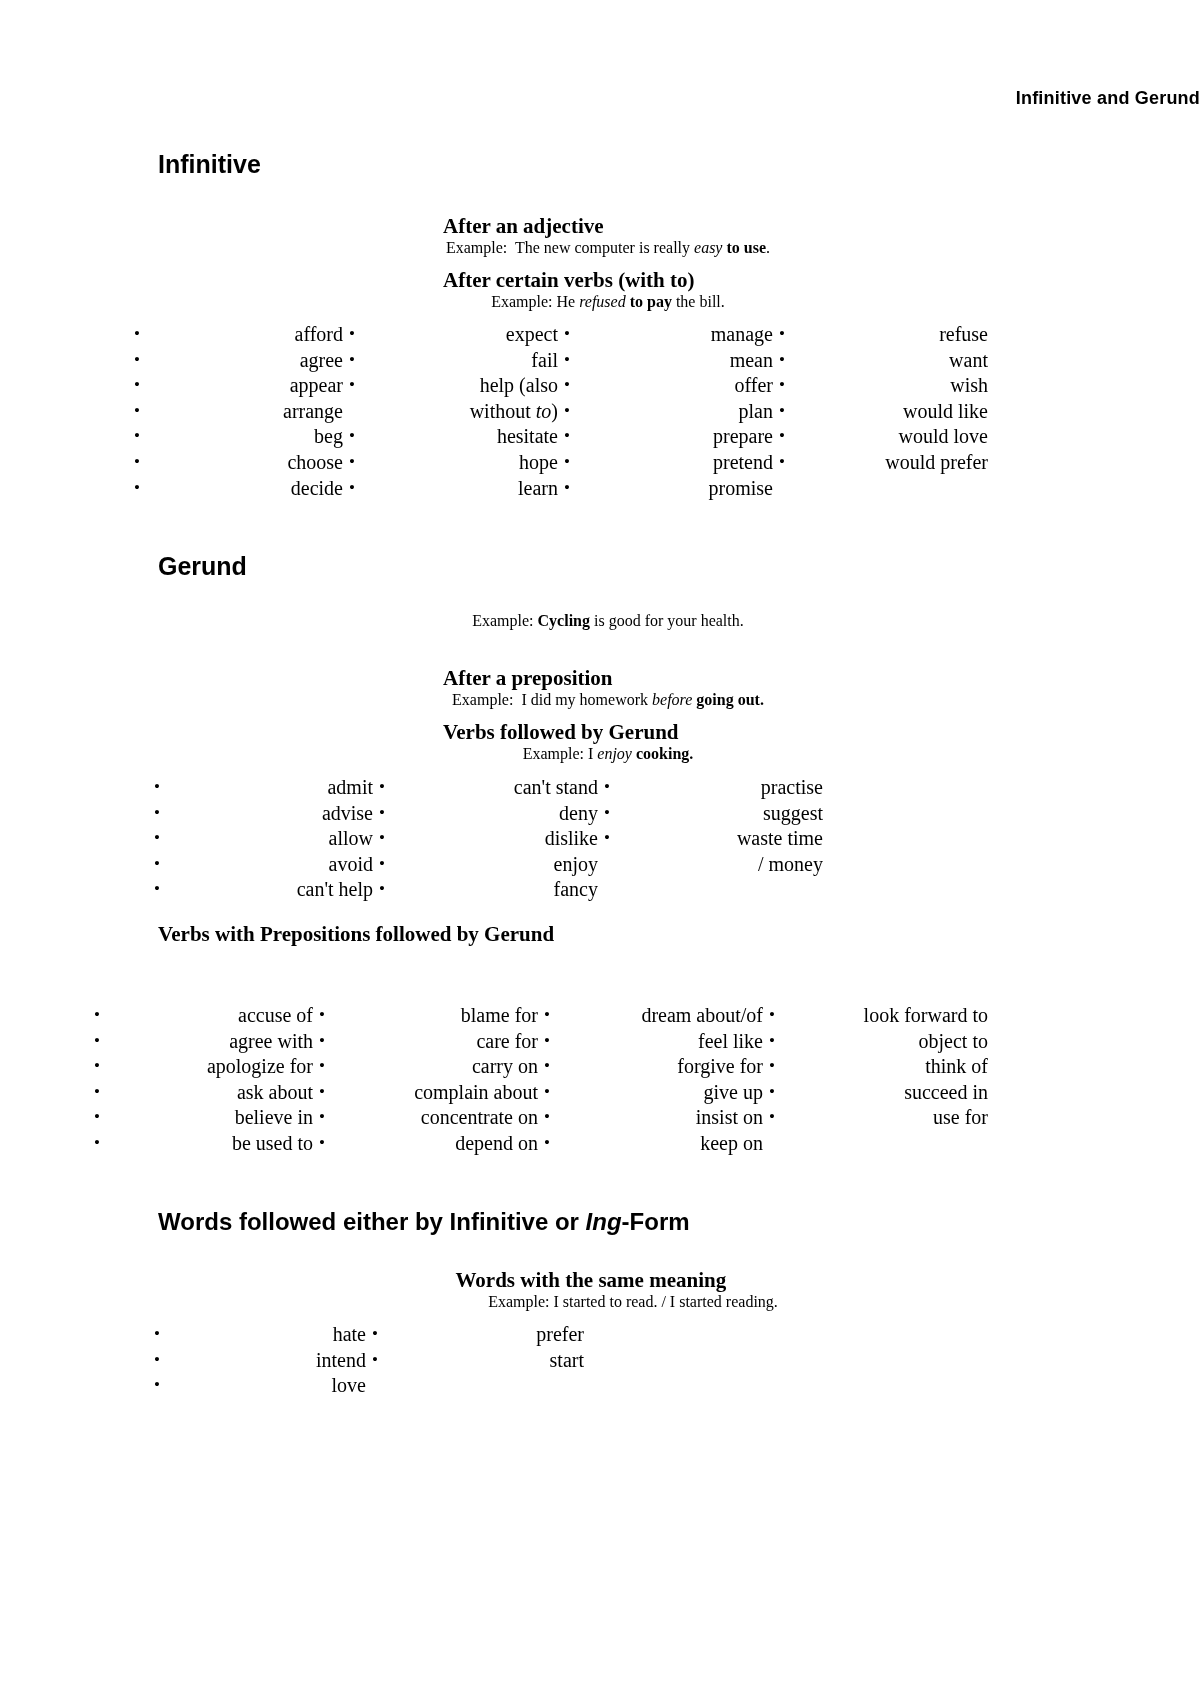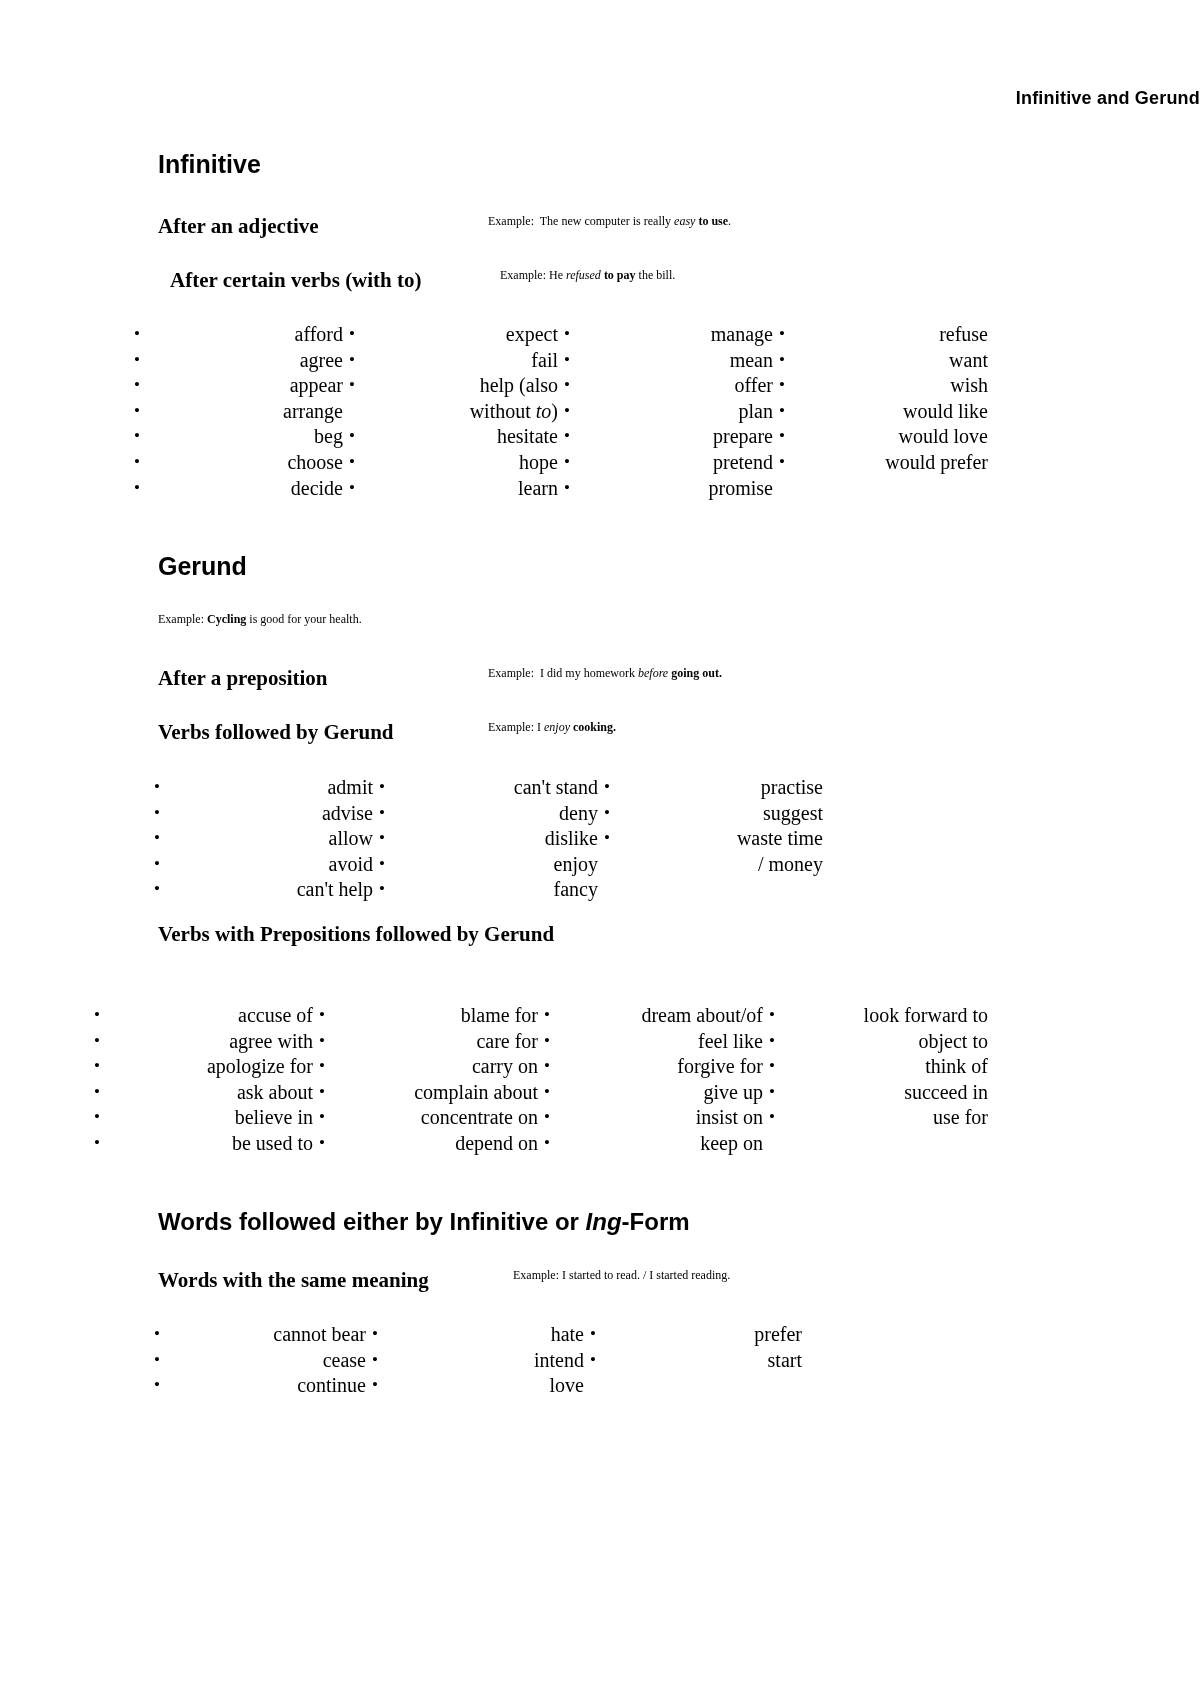--- a/index.html
+++ b/index.html
@@ -42,30 +42,31 @@
     left: 158px;
   }
   .section-title.big {
     font-size: 24px;
   }
 
   
   .rowline {
     position: absolute;
     display: flex;
-    align-items: flex-start;
+    align-items: center;
+    flex-direction: column;
   }
   .sub-head {
     font-family: "Liberation Serif", serif;
     font-weight: bold;
     font-size: 21px;
   }
   .example {
     font-family: "Liberation Serif", serif;
-    font-size: 12px;
+    font-size: 16px;
     white-space: pre;
   }
   .example i { font-style: italic; }
   .example b { font-weight: bold; }
 
   
   .cols {
     position: absolute;
     display: flex;
   }
@@ -107,21 +108,21 @@
 
   <div class="doc-title">Infinitive and Gerund</div>
 
   <div class="section-title" style="top:150px;">Infinitive</div>
 
   <div class="rowline" style="left:158px; top:214px; width:900px;">
     <div class="sub-head" style="width:330px;">After an adjective</div>
     <div class="example"><span>Example:  The new computer is really </span><i>easy</i><span> </span><b>to use</b><span>.</span></div>
   </div>
 
-  <div class="rowline" style="left:158px; top:268px; width:900px;margin-left:12px;">
+  <div class="rowline" style="left:158px; top:268px; width:900px;">
     <div class="sub-head" style="width:330px;">After certain verbs (with to)</div>
     <div class="example"><span>Example: He </span><i>refused</i><span> </span><b>to pay</b><span> the bill.</span></div>
   </div>
 
   <div class="cols" style="left:128px; top:322px;">
     <div class="col" style="width:215px;">
       <ul class="bl">
         <li class="bullet">afford</li>
         <li class="bullet">agree</li>
         <li class="bullet">appear</li>
@@ -258,27 +259,20 @@
   <div class="section-title big" style="top:1208px;"><span>Words followed either by Infinitive or </span><span class="ital">Ing</span><span>-Form</span></div>
 
   <div class="rowline" style="left:158px; top:1268px; width:950px;">
     <div class="sub-head" style="width:355px;">Words with the same meaning</div>
     <div class="example">Example: I started to read. / I started reading.</div>
   </div>
 
   <div class="cols" style="left:148px; top:1322px;">
     <div class="col" style="width:218px;">
       <ul class="bl">
-        <li class="bullet">cannot bear</li>
-        <li class="bullet">cease</li>
-        <li class="bullet">continue</li>
-      </ul>
-    </div>
-    <div class="col" style="width:218px;">
-      <ul class="bl">
         <li class="bullet">hate</li>
         <li class="bullet">intend</li>
         <li class="bullet">love</li>
       </ul>
     </div>
     <div class="col" style="width:218px;">
       <ul class="bl">
         <li class="bullet">prefer</li>
         <li class="bullet">start</li>
       </ul>

